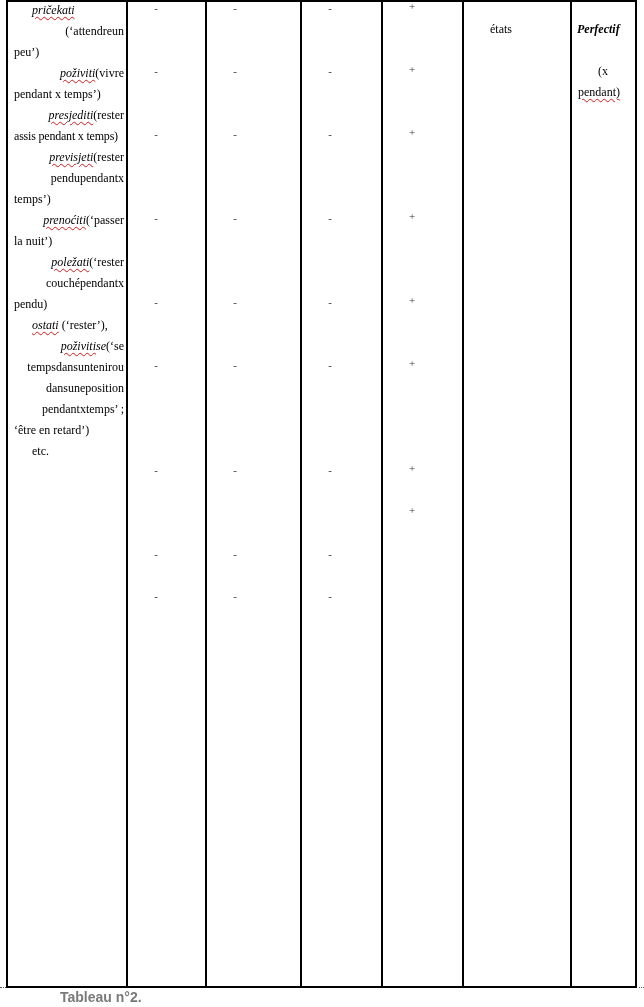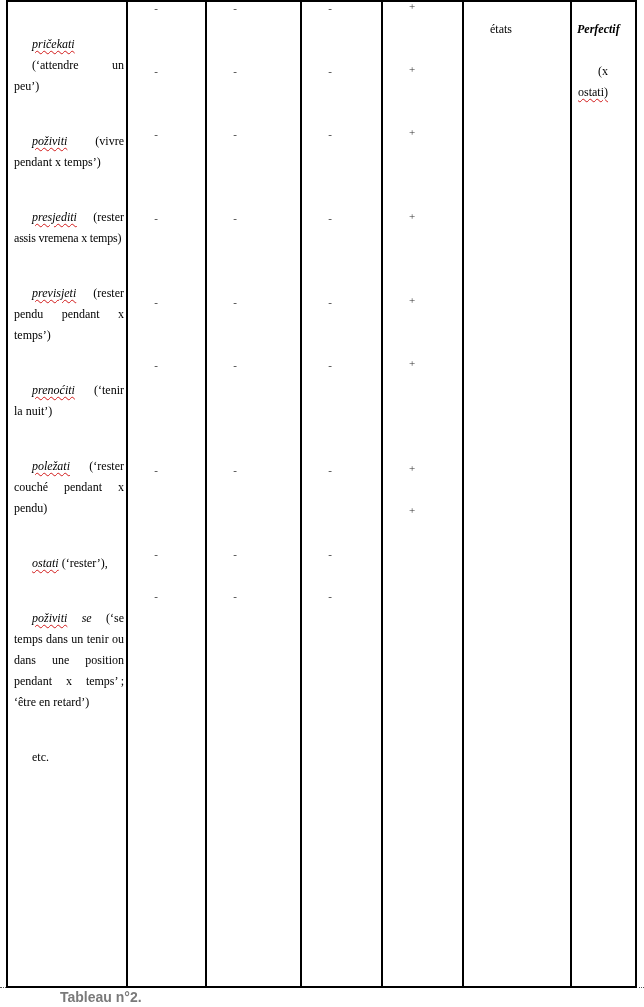--- a/index.html
+++ b/index.html
@@ -9,22 +9,22 @@
                    border-top: 2px solid #000; border-left: 2px solid #000;
                    border-right: 2px solid #000; border-bottom: 2px solid #000;
                    box-sizing: border-box; }
     .vline { position: absolute; top: 0; width: 2px; height: 988px; background: #000; }
     .dot-left { position: absolute; left: 0; top: 986px; width: 6px; height: 2px;
                 border-bottom: 1px dotted #555; box-sizing: border-box; }
     .dot-right { position: absolute; left: 639px; top: 986px; width: 5px; height: 2px;
                  border-bottom: 1px dotted #555; box-sizing: border-box; }
     .col1 { position: absolute; left: 14px; top: 0; width: 110px; font-size: 12px; line-height: 21px; }
     .col1 .line { position: relative; height: 21px; white-space: nowrap; }
-    .col1 .just { display: flex; justify-content: space-between; }
-    .col1 .ind { padding-left: 18px; margin-top: 34px; }
+    .col1 .just { display: flex; justify-content: flex-end; }
+    .col1 .ind { padding-left: 18px; }
     .slav { font-style: italic; text-decoration: underline wavy #d21a1a; text-decoration-thickness: 1px; text-underline-offset: 2px; }
     .it { font-style: italic; }
     .mark { position: absolute; font-size: 11px; line-height: 12px; color: #333; transform: translateX(-50%); }
     .cell-text { position: absolute; font-size: 12px; line-height: 21px; }
     .bold-it { font-weight: bold; font-style: italic; font-family: Liberation Serif, serif; }
     .caption { position: absolute; left: 60px; top: 989px; font-family: "Liberation Sans", "DejaVu Sans", sans-serif;
                font-weight: bold; font-size: 14px; color: #7a7a7a; }
   </style>
 </head>
 <body>
@@ -48,34 +48,34 @@
   <div class="line"><span>peu’)</span></div>
   <div class="line just ind">
       <span class="slav">poživiti</span>
       <span>(vivre</span>
     </div>
   <div class="line"><span>pendant x temps’)</span></div>
   <div class="line just ind">
       <span class="slav">presjediti</span>
       <span>(rester</span>
     </div>
-  <div class="line" style="letter-spacing:-0.2px"><span>assis vremena x temps)</span></div>
+  <div class="line" style="letter-spacing:-0.2px"><span>assis pendant x temps)</span></div>
   <div class="line just ind">
       <span class="slav">previsjeti</span>
       <span>(rester</span>
     </div>
   <div class="line just">
       <span>pendu</span>
       <span>pendant</span>
       <span>x</span>
     </div>
   <div class="line"><span>temps’)</span></div>
   <div class="line just ind">
       <span class="slav">prenoćiti</span>
-      <span>(‘tenir</span>
+      <span>(‘passer</span>
     </div>
   <div class="line"><span>la nuit’)</span></div>
   <div class="line just ind">
       <span class="slav">poležati</span>
       <span>(‘rester</span>
     </div>
   <div class="line just">
       <span>couché</span>
       <span>pendant</span>
       <span>x</span>
@@ -153,15 +153,15 @@
 
   <span class="mark" style="left:156px;top:590px">-</span>
   <span class="mark" style="left:235px;top:590px">-</span>
   <span class="mark" style="left:330px;top:590px">-</span>
 </div>
 
 <span class="cell-text" style="left:490px;top:19px">états</span>
 
 <span class="cell-text bold-it" style="left:577px;top:19px">Perfectif</span>
 <span class="cell-text" style="left:598px;top:61px">(x</span>
-<span class="cell-text" style="left:578px;top:82px;text-decoration:underline wavy #d21a1a;text-decoration-thickness:1px;text-underline-offset:2px">ostati)</span>
+<span class="cell-text" style="left:578px;top:82px;text-decoration:underline wavy #d21a1a;text-decoration-thickness:1px;text-underline-offset:2px">pendant)</span>
 
 <div class="caption">Tableau n°2.</div>
 
 </body></html>

